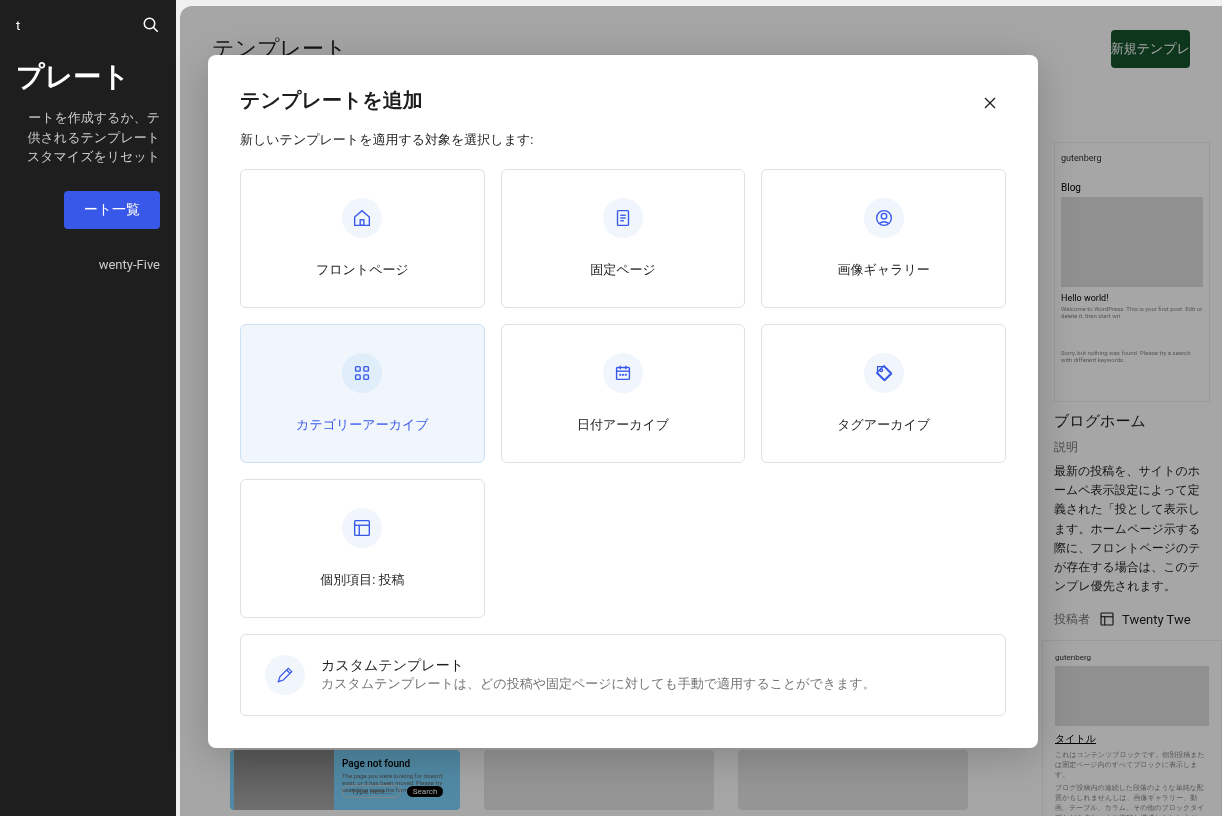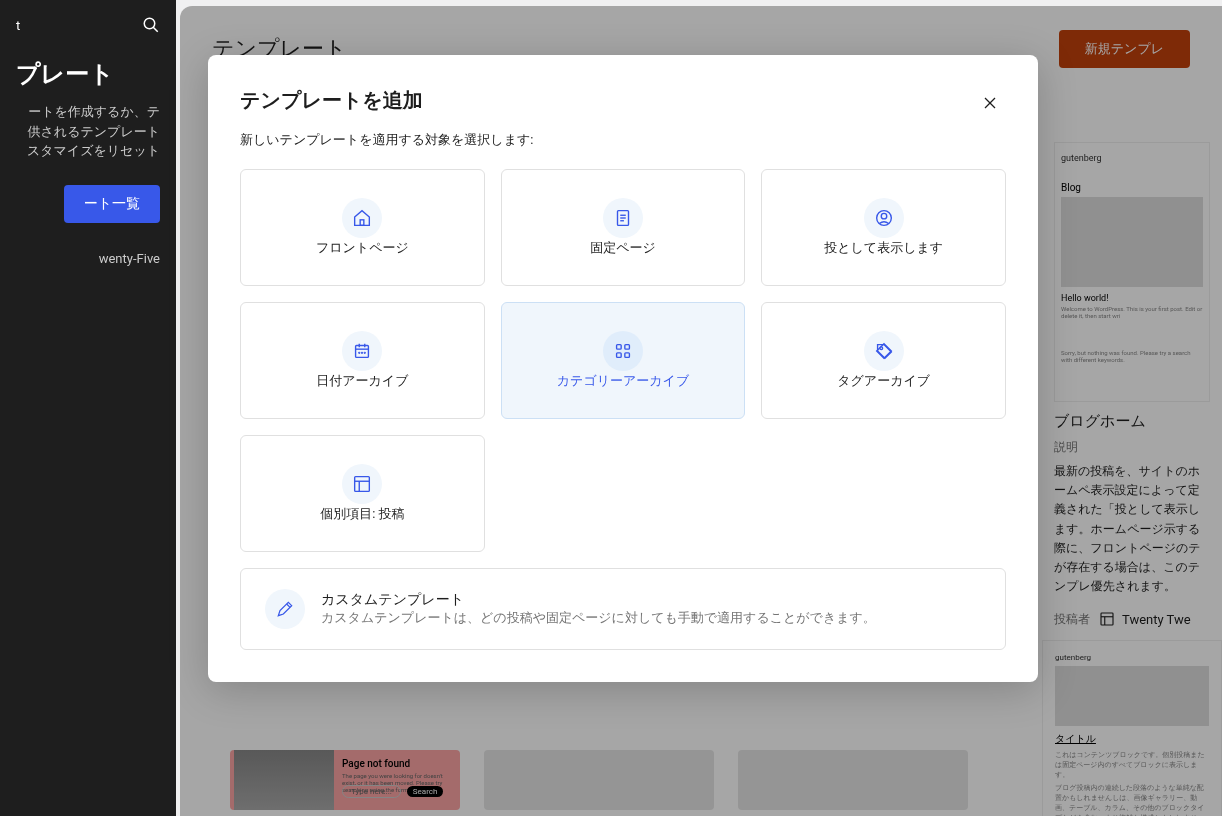--- a/index.html
+++ b/index.html
@@ -1,34 +1,34 @@
 <!DOCTYPE html>
 <html><head>
 <meta charset="utf-8">
 <style>
 * { margin: 0; padding: 0; box-sizing: border-box; }
 body { font-family: -apple-system, BlinkMacSystemFont, "Segoe UI", Roboto, sans-serif; width: 1222px; height: 816px; overflow: hidden; position: relative; background: #f0f0f1; }
 
 .sidebar { position: absolute; left: 0; top: 0; width: 176px; height: 816px; background: #1e1e1e; color: #fff; padding: 16px 0; }
 .sidebar-top { display: flex; justify-content: space-between; align-items: center; padding: 0 16px 24px 16px; }
 .sidebar-title-partial { font-size: 13px; color: #fff; }
-.sidebar-h { font-size: 24px; font-weight: 600; padding: 0 16px 12px 16px; color: #fff; }
+.sidebar-h { font-size: 28px; font-weight: 600; padding: 0 16px 12px 16px; color: #fff; }
 .sidebar-desc { font-size: 13px; line-height: 1.5; color: #ccc; padding: 0 16px 24px 16px; text-align: right; }
 .sidebar-btn { background: #3858e9; color: #fff; border: none; padding: 10px 20px; font-size: 14px; border-radius: 4px; margin: 0 16px 20px 0; float: right; }
 .sidebar-sub { font-size: 13px; color: #ccc; padding: 8px 16px; clear: both; text-align: right; }
 
 .main { position: absolute; left: 180px; top: 6px; right: 0; bottom: 0; background: #fff; border-radius: 12px 0 0 0; }
 .main-header { display: flex; justify-content: space-between; align-items: center; padding: 24px 32px; }
 .main-title { font-size: 22px; font-weight: 500; color: #1e1e1e; }
-.new-btn { background: #c2410c; color: #fff; border: none; padding: 10px 26px; font-size: 13px; border-radius: 4px; }
+.new-btn { background: #14532d; color: #fff; border: none; padding: 10px 0; font-size: 13px; border-radius: 4px; }
 
 .overlay { position: absolute; left: 180px; top: 6px; right: 0; bottom: 0; background: rgba(0,0,0,0.35); border-radius: 12px 0 0 0; }
 .thumb-row2 { position: absolute; left: 230px; top: 750px; right: 0; display: flex; gap: 24px; }
 .thumb2 { width: 230px; height: 60px; background: #e5e5e5; border-radius: 4px; }
-.thumb-404 { position: relative; background: #fca5a5; overflow: hidden; font-size: 9px; }
+.thumb-404 { position: relative; background: #7dd3fc; overflow: hidden; font-size: 9px; }
 .thumb-404 .t-img { width: 100px; height: 60px; background: linear-gradient(#888, #aaa); position: absolute; left: 4px; top: 0; }
 .thumb-404 .t-txt { position: absolute; left: 112px; top: 8px; font-size: 10px; color: #000; }
 .thumb-404 .t-form { position: absolute; left: 112px; bottom: 14px; font-size: 8px; color: #666; }
 
 .right-panel { position: absolute; right: 0; top: 130px; width: 180px; padding: 12px; background: #fff; font-size: 13px; color: #1e1e1e; }
 .right-preview { width: 100%; height: 260px; background: #fff; border: 1px solid #eee; margin-bottom: 10px; padding: 6px; font-size: 8px; color: #999; overflow: hidden; }
 .rp-title { font-size: 9px; color: #333; margin: 4px 0; }
 .rp-blog { font-size: 10px; color: #000; margin: 19px 0 4px; }
 .rp-gray { width: 100%; height: 90px; background: #ddd; }
 .rp-hello { font-size: 9px; color: #000; margin-top: 6px; }
@@ -44,21 +44,21 @@
 .rp2-gray { width: 100%; height: 60px; background: #ddd; margin-bottom: 6px; }
 .rp2-title { font-size: 10px; color: #000; margin-bottom: 4px; text-decoration: underline; }
 
 .modal { position: absolute; left: 208px; top: 55px; width: 830px; background: #fff; border-radius: 8px; box-shadow: 0 8px 40px rgba(0,0,0,0.2); padding: 32px; }
 .modal-header { display: flex; justify-content: space-between; align-items: flex-start; margin-bottom: 12px; }
 .modal-title { font-size: 20px; font-weight: 600; color: #1e1e1e; }
 .close-btn { background: none; border: none; font-size: 20px; cursor: pointer; color: #1e1e1e; width: 32px; height: 32px; display: flex; align-items: center; justify-content: center; }
 .modal-sub { font-size: 13px; color: #1e1e1e; margin-bottom: 20px; }
 
 .grid { display: grid; grid-template-columns: repeat(3, 1fr); gap: 16px; margin-bottom: 16px; }
-.card { border: 1px solid #e0e0e0; border-radius: 6px; padding: 28px 16px; display: flex; flex-direction: column; align-items: center; gap: 1px; cursor: pointer; background: #fff; }
+.card { border: 1px solid #e0e0e0; border-radius: 6px; padding: 28px 16px; display: flex; flex-direction: column; align-items: center; gap: 23px; cursor: pointer; background: #fff; }
 .card.hover { background: #f0f6fc; border-color: #cce0f5; }
 .card.hover .card-label { color: #3858e9; }
 .icon-circle { width: 40px; height: 40px; border-radius: 50%; background: #f0f6fc; display: flex; align-items: center; justify-content: center; }
 .card.hover .icon-circle { background: #e0edfb; }
 .card-label { font-size: 13px; color: #1e1e1e; text-align: center; }
 
 .custom-card { border: 1px solid #e0e0e0; border-radius: 6px; padding: 20px 24px; display: flex; align-items: center; gap: 16px; cursor: pointer; }
 .custom-icon { width: 40px; height: 40px; border-radius: 50%; background: #f0f6fc; display: flex; align-items: center; justify-content: center; flex-shrink: 0; }
 .custom-text { flex: 1; }
 .custom-title { font-size: 14px; font-weight: 500; color: #1e1e1e; margin-bottom: 0; }
@@ -188,50 +188,50 @@
     <div class="card">
       <div class="icon-circle">
           <span>
         <svg width="22" height="22" viewBox="0 0 24 24" fill="none" stroke="#3858e9" stroke-width="1.5">
               <circle cx="12" cy="12" r="8"></circle>
               <circle cx="12" cy="10" r="3"></circle>
               <path d="M7 18 Q12 14 17 18"></path>
             </svg>
       </span>
         </div>
-      <div class="card-label">投として表示します</div>
+      <div class="card-label">画像ギャラリー</div>
+    </div>
+    <div class="card hover">
+      <div class="icon-circle">
+          <span>
+        <svg width="22" height="22" viewBox="0 0 24 24" fill="none" stroke="#3858e9" stroke-width="1.5">
+              <rect x="5" y="5" width="5" height="5" rx="1"></rect>
+              <rect x="14" y="5" width="5" height="5" rx="1"></rect>
+              <rect x="5" y="14" width="5" height="5" rx="1"></rect>
+              <rect x="14" y="14" width="5" height="5" rx="1"></rect>
+            </svg>
+      </span>
+        </div>
+      <div class="card-label">カテゴリーアーカイブ</div>
     </div>
     <div class="card">
       <div class="icon-circle">
           <span>
         <svg width="22" height="22" viewBox="0 0 24 24" fill="none" stroke="#3858e9" stroke-width="1.5">
               <rect x="5" y="6" width="14" height="13" rx="1"></rect>
               <line x1="5" y1="10" x2="19" y2="10"></line>
               <line x1="9" y1="4" x2="9" y2="8"></line>
               <line x1="15" y1="4" x2="15" y2="8"></line>
               <circle cx="9" cy="14" r="0.5" fill="#3858e9"></circle>
               <circle cx="12" cy="14" r="0.5" fill="#3858e9"></circle>
               <circle cx="15" cy="14" r="0.5" fill="#3858e9"></circle>
             </svg>
       </span>
         </div>
       <div class="card-label">日付アーカイブ</div>
-    </div>
-    <div class="card hover">
-      <div class="icon-circle">
-          <span>
-        <svg width="22" height="22" viewBox="0 0 24 24" fill="none" stroke="#3858e9" stroke-width="1.5">
-              <rect x="5" y="5" width="5" height="5" rx="1"></rect>
-              <rect x="14" y="5" width="5" height="5" rx="1"></rect>
-              <rect x="5" y="14" width="5" height="5" rx="1"></rect>
-              <rect x="14" y="14" width="5" height="5" rx="1"></rect>
-            </svg>
-      </span>
-        </div>
-      <div class="card-label">カテゴリーアーカイブ</div>
     </div>
     <div class="card">
       <div class="icon-circle">
           <span>
         <svg width="22" height="22" viewBox="0 0 24 24" fill="none" stroke="#3858e9" stroke-width="1.5">
               <path d="M12 4 L20 12 L12 20 L4 12 Z" transform="rotate(0 12 12)"></path>
               <path d="M5 5 H12 L20 13 L13 20 L5 12 Z"></path>
               <circle cx="9" cy="9" r="1.5"></circle>
             </svg>
       </span>

